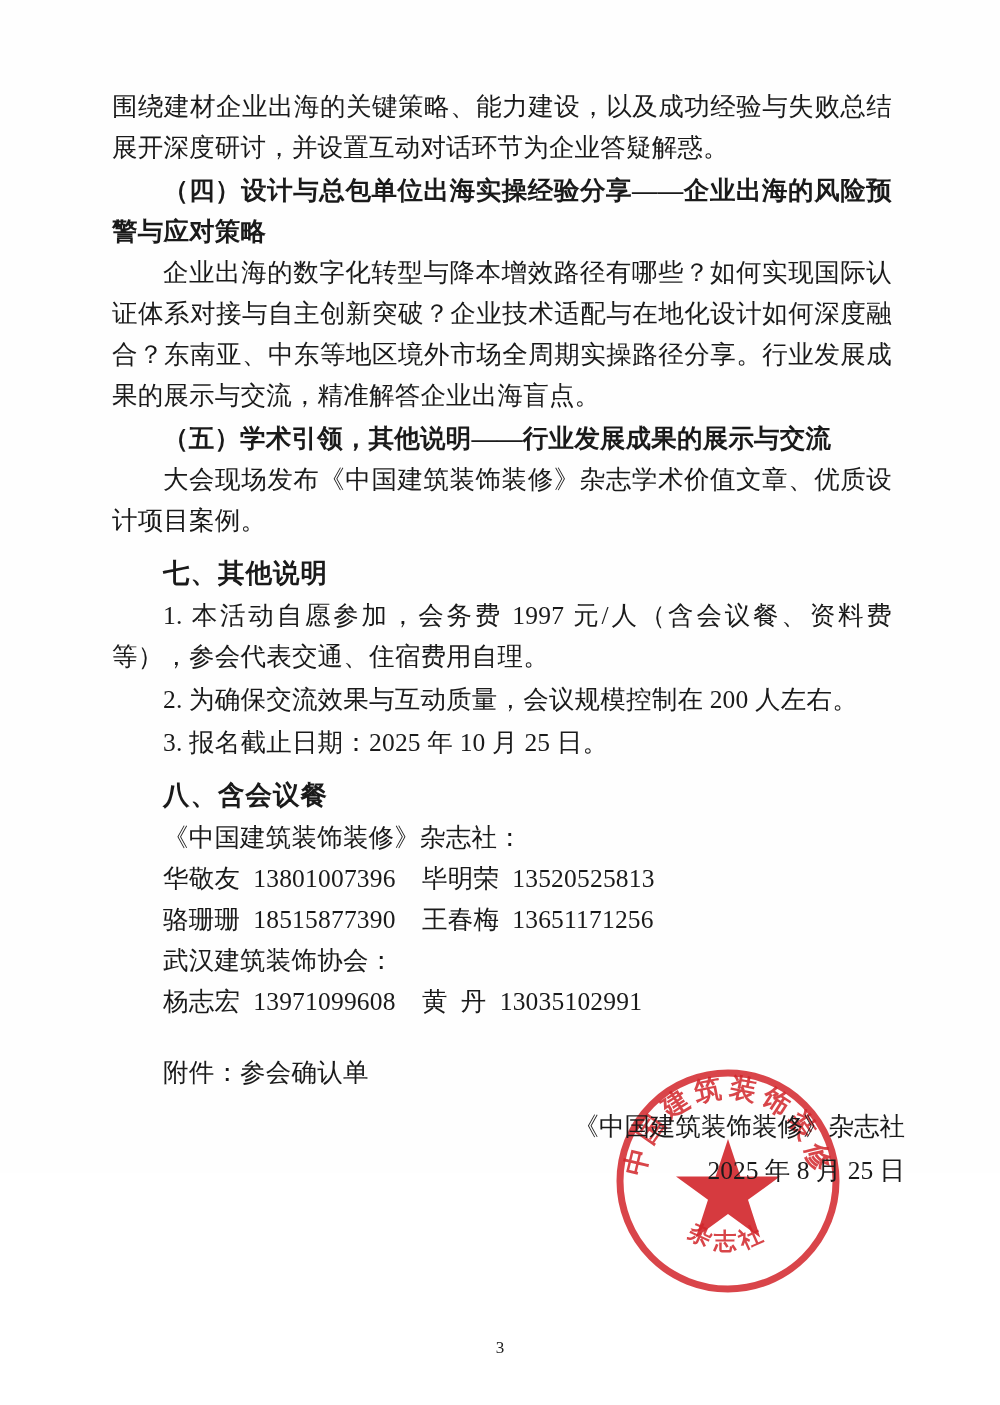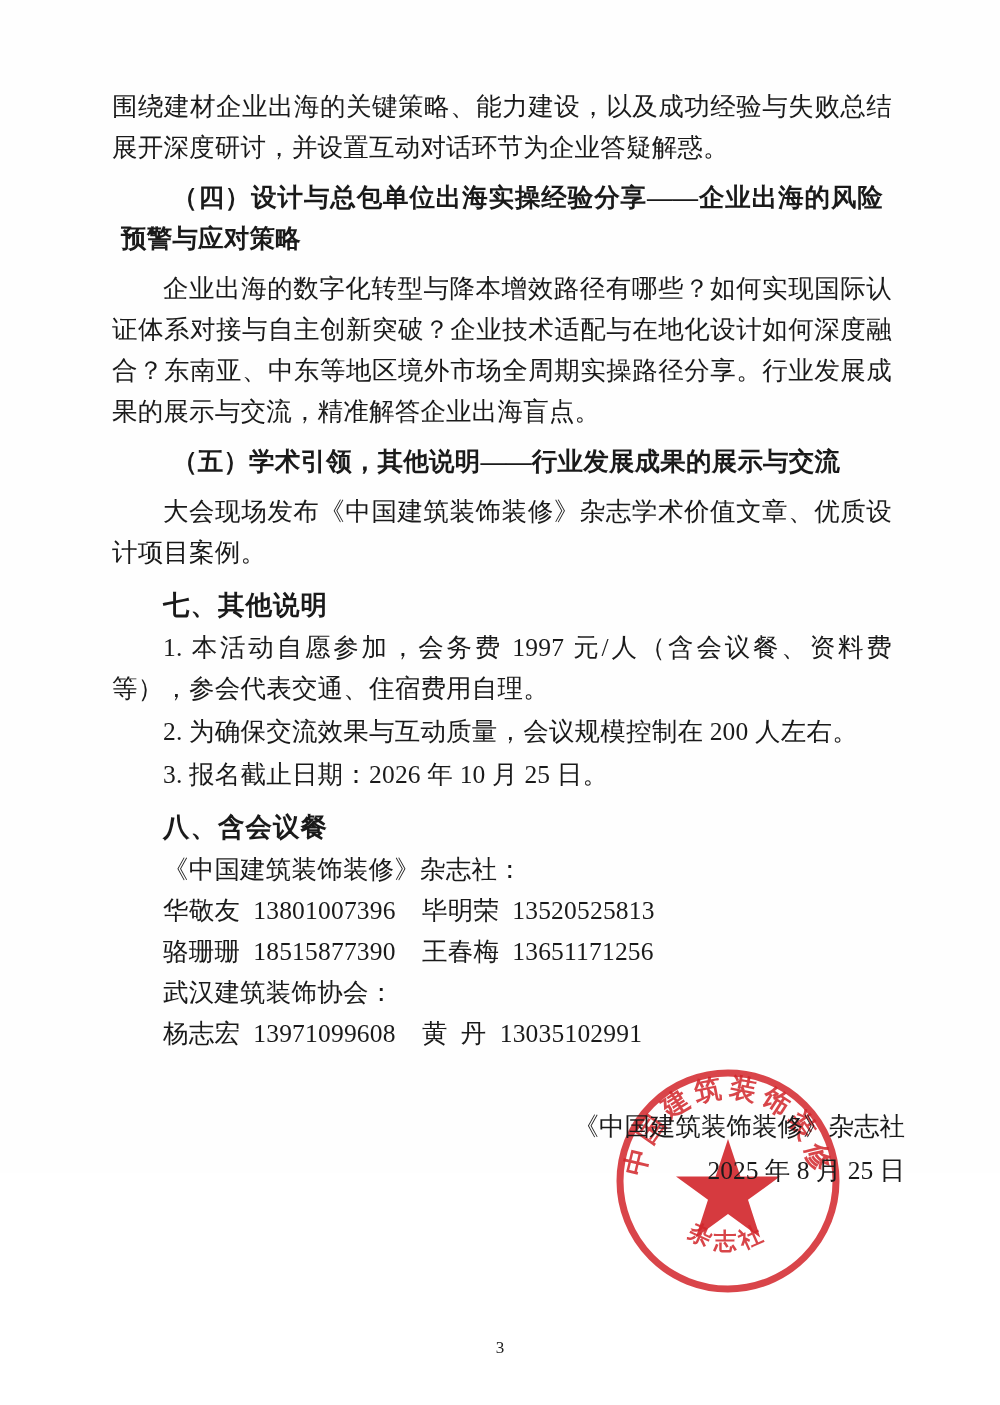--- a/index.html
+++ b/index.html
@@ -36,21 +36,21 @@
     text-justify: inter-ideograph;
     letter-spacing: 0.2px;
   }
   .indent {
     text-indent: 51px;
   }
   .heading {
     font-weight: bold;
     font-size: 25.5px;
     line-height: 41px;
-    margin: 9px;
+    margin: 0;
     text-indent: 51px;
     letter-spacing: 0.2px;
   }
   .section-title {
     font-weight: bold;
     font-size: 26.5px;
     line-height: 44px;
     margin: 10px 0 0 0;
     text-indent: 51px;
     letter-spacing: 1px;
@@ -117,32 +117,33 @@
     <p class="indent">企业出海的数字化转型与降本增效路径有哪些？如何实现国际认证体系对接与自主创新突破？企业技术适配与在地化设计如何深度融合？东南亚、中东等地区境外市场全周期实操路径分享。行业发展成果的展示与交流，精准解答企业出海盲点。</p>
 
     <p class="heading">（五）学术引领，其他说明——行业发展成果的展示与交流</p>
 
     <p class="indent">大会现场发布《中国建筑装饰装修》杂志学术价值文章、优质设计项目案例。</p>
 
     <p class="section-title">七、其他说明</p>
 
     <p class="indent">1. 本活动自愿参加，会务费 1997 元/人（含会议餐、资料费等），参会代表交通、住宿费用自理。</p>
     <p class="indent">2. 为确保交流效果与互动质量，会议规模控制在 200 人左右。</p>
-    <p class="indent">3. 报名截止日期：2026 年 10 月 25 日。</p>
+    <p class="indent">3. 报名截止日期：2025 年 10 月 25 日。</p>
 
     <p class="section-title">八、含会议餐</p>
 
     <p class="contact-line">《中国建筑装饰装修》杂志社：</p>
     <p class="contact-line">华敬友  13801007396    毕明荣  13520525813</p>
     <p class="contact-line">骆珊珊  18515877390    王春梅  13651171256</p>
     <p class="contact-line">武汉建筑装饰协会：</p>
     <p class="contact-line">杨志宏  13971099608    黄  丹  13035102991</p>
 
     <div class="spacer-md"></div>
 
+    <p class="attach">附件：参会确认单</p>
 
   </div>
 
   <div class="stamp">
     <svg width="232" height="232" viewBox="0 0 232 232" xmlns="http://www.w3.org/2000/svg">
       <defs>
         <path id="topArc" d="M 32,116 A 84,84 0 0 1 200,116"></path>
         <path id="botArc" d="M 48,116 A 68,68 0 0 0 184,116"></path>
       </defs>
       <circle cx="116" cy="116" r="108" fill="none" stroke="#d2252a" stroke-width="7" opacity="0.85"></circle>

